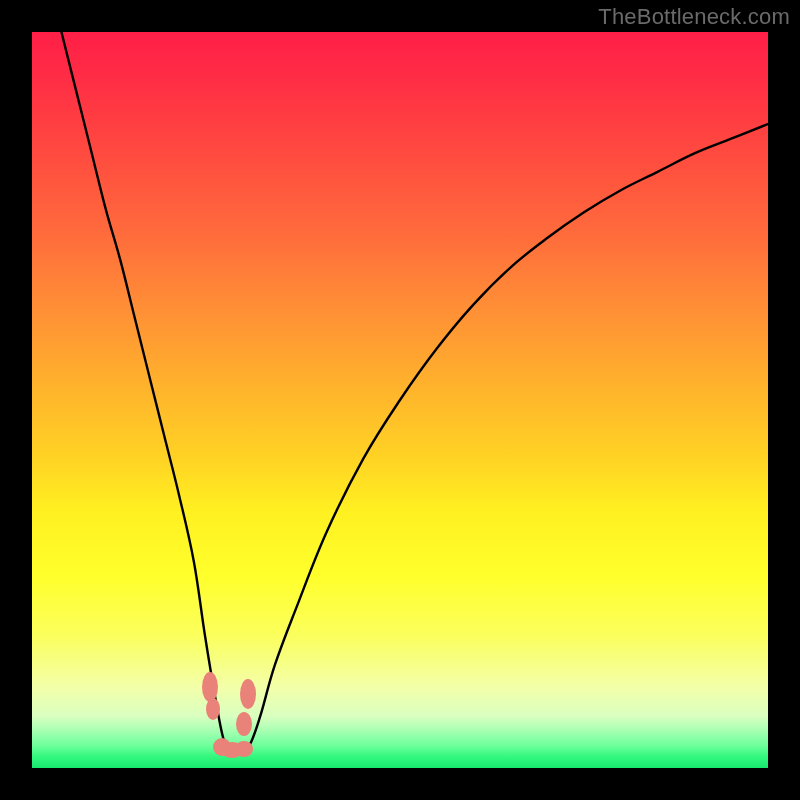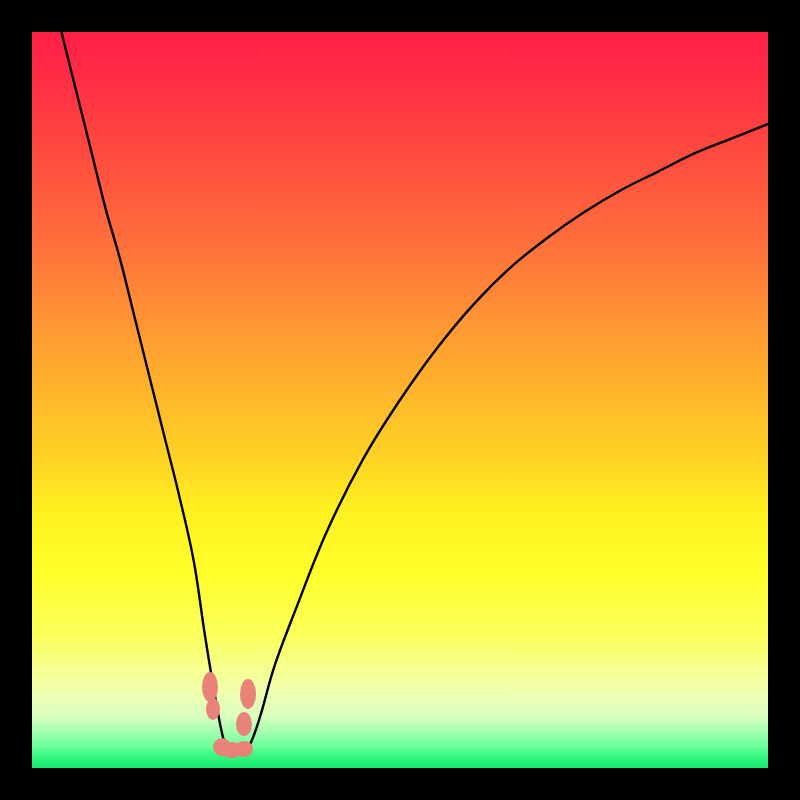--- a/index.html
+++ b/index.html
@@ -70,20 +70,21 @@
     position: absolute;
     background: #e98279;
     border-radius: 50%;
   }
 </style>
 </head>
 <body>
 
 <div class="frame">
 
+  <div class="watermark">TheBottleneck.com</div>
 
   <div class="plot">
     <div class="gradient"></div>
 
     <svg class="curve" viewBox="0 0 736 736" preserveAspectRatio="none">
       <path id="curve-path" fill="none" stroke="#000000" stroke-width="2.4" stroke-linecap="round" stroke-linejoin="round" d="M 29.44 0.00 C 32.09 10.60, 38.86 37.68, 44.16 58.88 C 49.46 80.08, 53.58 96.56, 58.88 117.76 C 64.18 138.96, 68.30 156.77, 73.60 176.64 C 78.90 196.51, 83.02 208.29, 88.32 228.16 C 93.62 248.03, 97.74 265.84, 103.04 287.04 C 108.34 308.24, 112.46 324.72, 117.76 345.92 C 123.06 367.12, 127.18 383.60, 132.48 404.80 C 137.78 426.00, 141.90 441.16, 147.20 463.68 C 152.50 486.20, 157.28 504.75, 161.92 529.92 C 166.56 555.09, 168.99 578.35, 172.96 603.52 C 176.93 628.69, 180.69 651.21, 184.00 669.76 C 187.31 688.31, 188.71 697.29, 191.36 706.56 C 194.01 715.83, 196.07 718.63, 198.72 721.28 C 201.37 723.93, 202.77 722.60, 206.08 721.28 C 209.39 719.96, 213.15 720.54, 217.12 713.92 C 221.09 707.30, 223.52 699.05, 228.16 684.48 C 232.80 669.91, 236.26 652.83, 242.88 632.96 C 249.50 613.09, 255.69 597.93, 264.96 574.08 C 274.23 550.23, 282.48 526.98, 294.40 500.48 C 306.32 473.98, 317.95 450.73, 331.20 426.88 C 344.45 403.03, 354.75 387.87, 368.00 368.00 C 381.25 348.13, 391.55 333.70, 404.80 316.48 C 418.05 299.26, 428.35 286.89, 441.60 272.32 C 454.85 257.75, 465.15 247.44, 478.40 235.52 C 491.65 223.60, 501.95 216.02, 515.20 206.08 C 528.45 196.14, 538.75 188.93, 552.00 180.32 C 565.25 171.71, 575.55 165.53, 588.80 158.24 C 602.05 150.95, 612.35 146.46, 625.60 139.84 C 638.85 133.22, 649.15 127.40, 662.40 121.44 C 675.65 115.48, 685.95 112.02, 699.20 106.72 C 712.45 101.42, 729.38 94.65, 736.00 92.00"></path>
     </svg>
 
     <div id="marker-host">
         <div class="blob" style="width: 16px; height: 30px; left: 170.112px; top: 640.04px; background: rgb(233, 130, 121);"></div>

